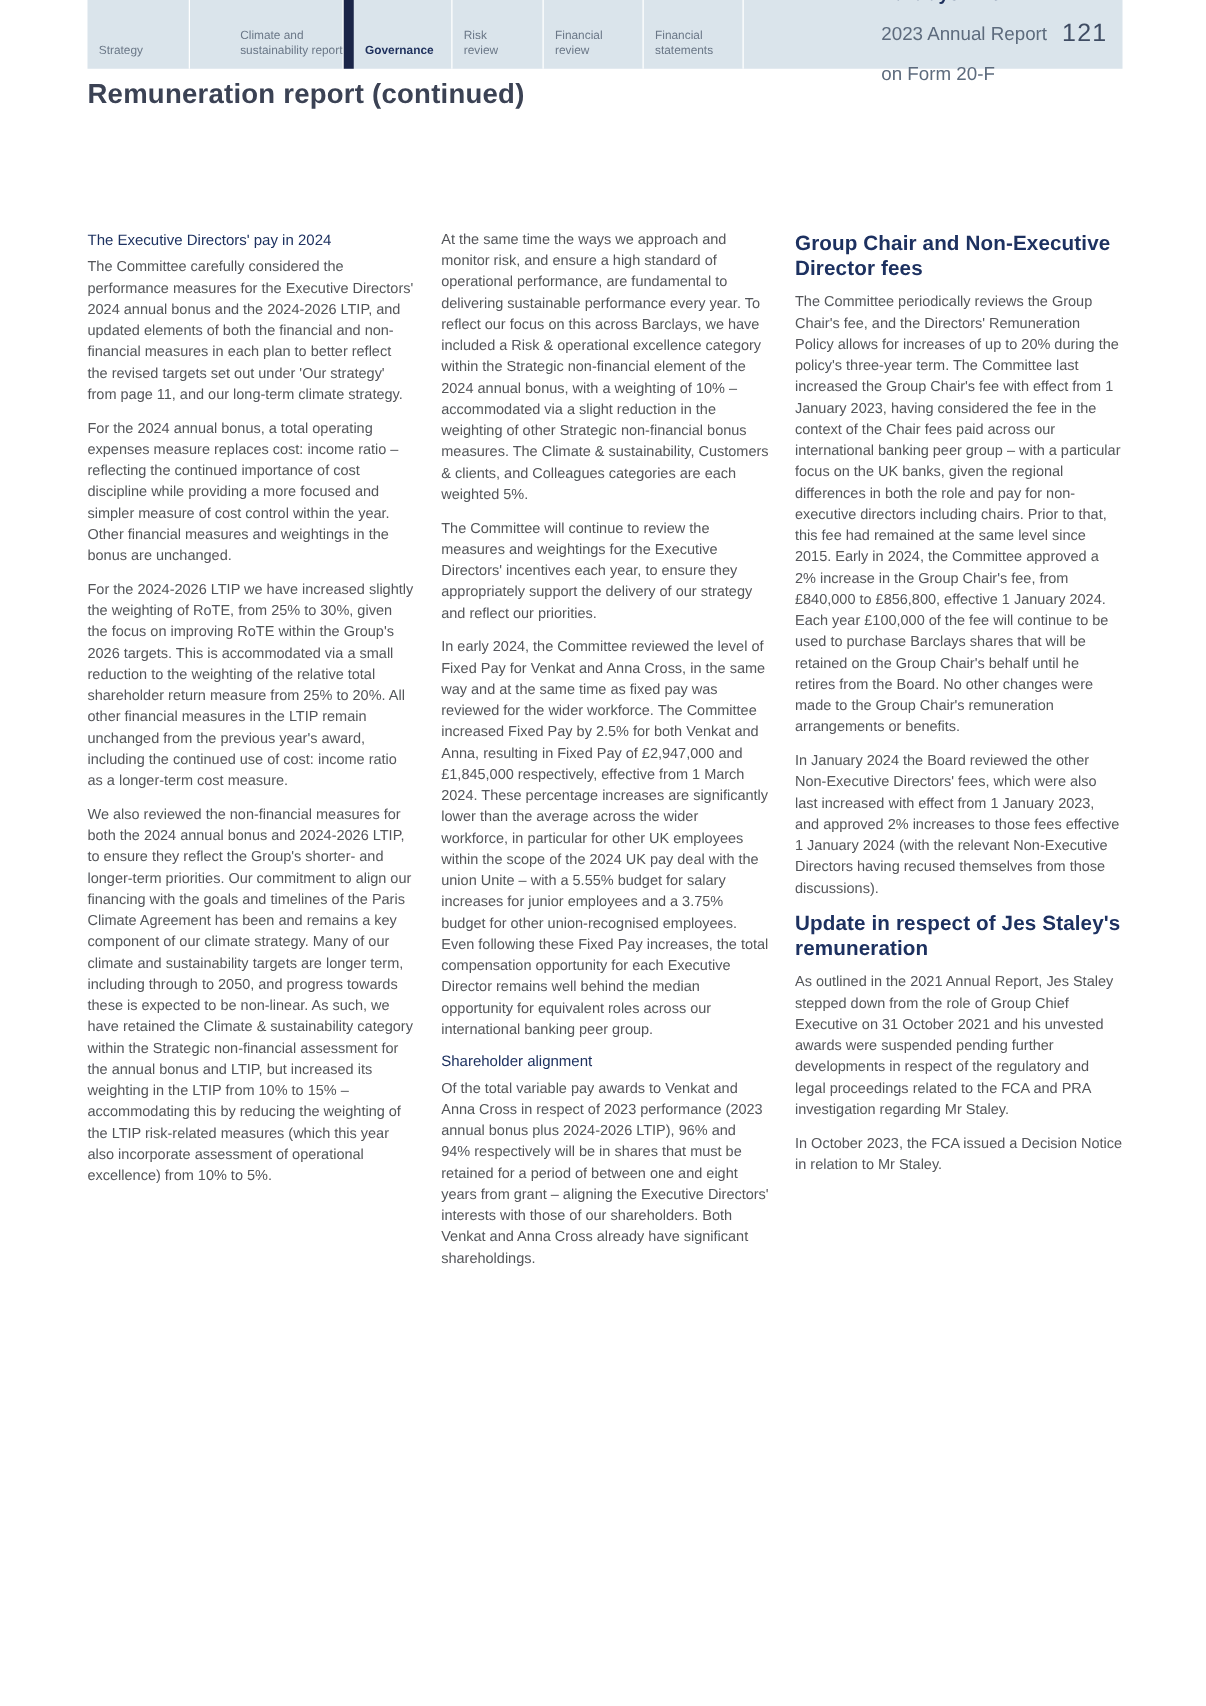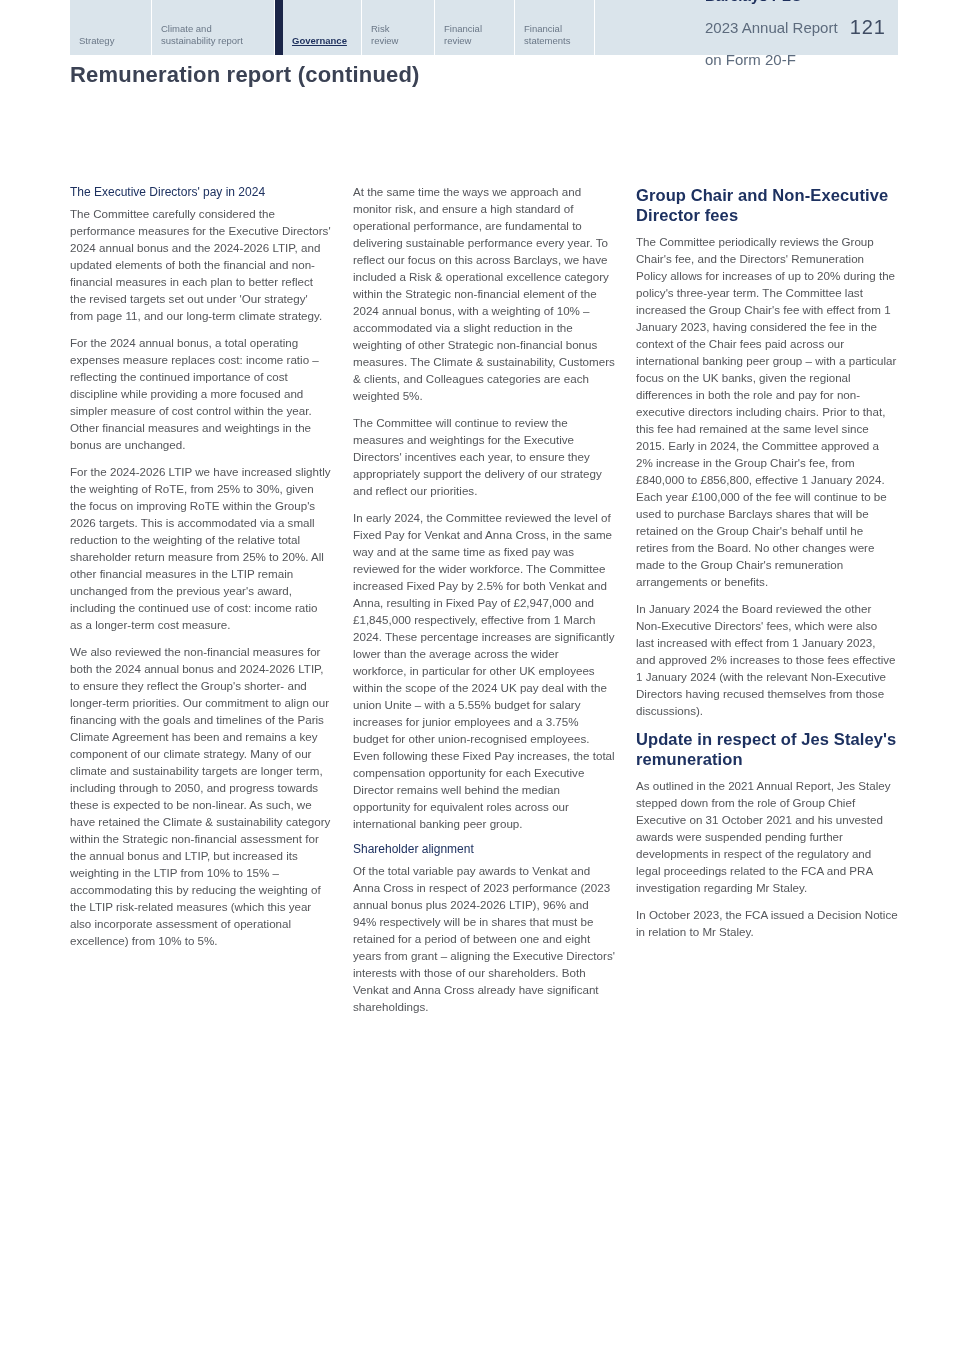--- a/index.html
+++ b/index.html
@@ -16,21 +16,21 @@
   .header-bar {
     position:absolute; left:70px; top:0; width:828px; height:55px;
     background:#dae4eb; display:flex; align-items:stretch;
   }
   .tab {
     position:relative; display:flex; align-items:flex-end;
     padding:0 0 9px 9px; border-right:1px solid #ffffff;
     font-size:9.5px; line-height:11.5px; color:#6a7787;
     white-space:pre-line; cursor:default;
   }
-  .tab.active { font-weight:bold; color:#1d2f5c;text-decoration:underline; }
+  .tab.active { font-weight:bold; color:#1d2f5c; }
   .tab .active-marker {
     position:absolute; left:0; top:0; bottom:0; width:8px; background:#1b2548;
   }
   .tab.active { padding-left:17px; }
   .header-spacer { flex:1; }
   .brand-block {
     display:flex; flex-direction:column; justify-content:center;
     font-size:15px; line-height:12px; color:#5d6b7d; padding-right:12px;gap:20px;
   }
   .brand-block .brand-name { font-weight:bold; color:#1d2f5c; }
@@ -67,21 +67,21 @@
   .col h2.gap-above, .col h4.gap-above { margin-top:6px; }
 </style>
 </head>
 <body>
 
 <div class="page">
 
   <div class="header-bar">
     <div id="tabs-mount" style="display:flex; align-items:stretch;">
         <div class="tab" style="width: 82px;"><span>Strategy</span></div>
-        <div class="tab" style="width: 123px;"><span>Climate and
+        <div class="tab" style="width: 123px; justify-content: flex-end;"><span>Climate and
 sustainability report</span></div>
         <div class="tab active" style="width: 87px;"><span class="active-marker"></span><span>Governance</span></div>
         <div class="tab" style="width: 73px;"><span>Risk
 review</span></div>
         <div class="tab" style="width: 80px;"><span>Financial
 review</span></div>
         <div class="tab" style="width: 80px;"><span>Financial
 statements</span></div>
       </div>
     <div class="header-spacer"></div>

